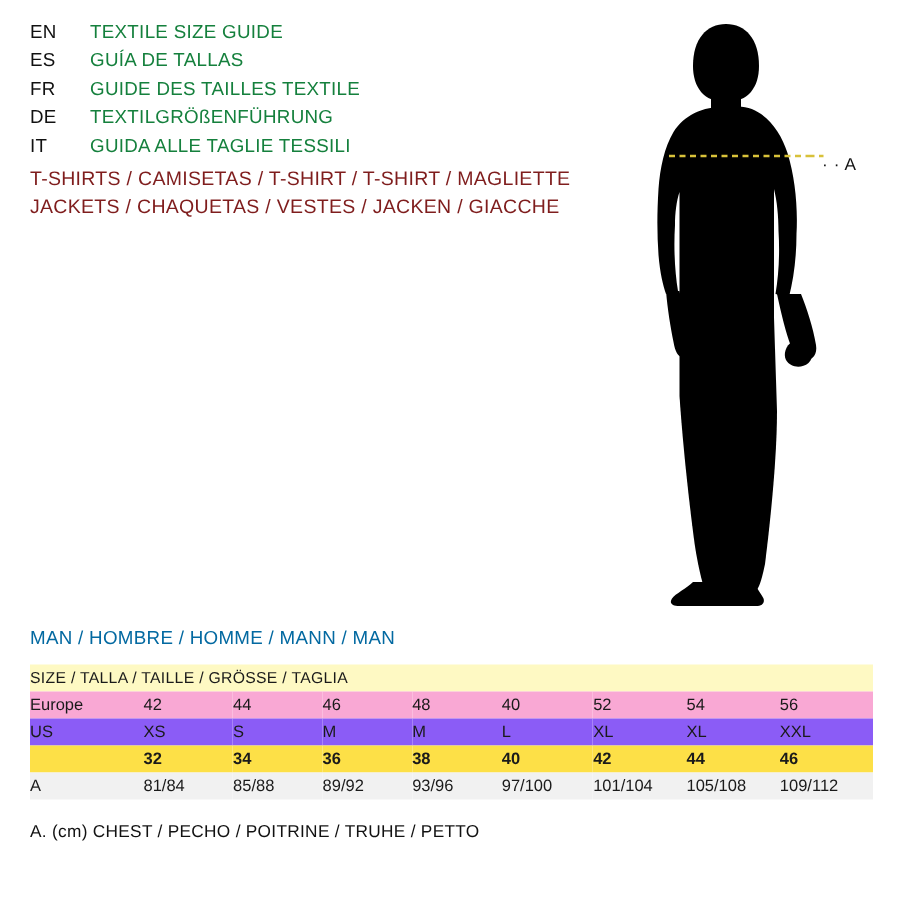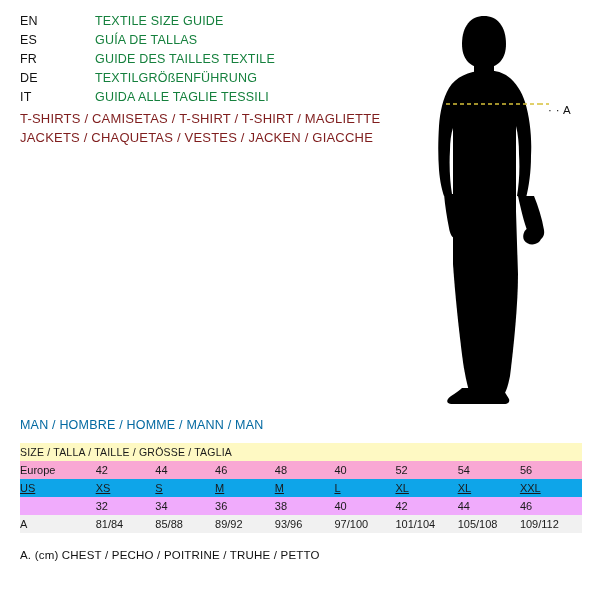--- a/index.html
+++ b/index.html
@@ -28,21 +28,20 @@
     left: 20px;
     top: 14px;
     width: 360px;
   }
   .lang-row {
     display: flex;
     align-items: baseline;
     height: 19px;
     font-size: 12.5px;
     letter-spacing: 0.2px;
-    gap: 35px;
   }
   .lang-code {
     width: 40px;
     flex: 0 0 40px;
     color: #111;
   }
   .lang-text {
     color: #15803d;
     white-space: nowrap;
   }
@@ -107,22 +106,22 @@
     color: #1a1a1a;
     white-space: nowrap;
   }
   tr.head-row td {
     background: #fef9c3;
     font-size: 10.5px;
     letter-spacing: 0.2px;
     padding-left: 0;
   }
   tr.row-a td { background: #f9a8d4; }
-  tr.row-b td { background: #0ea5e9; text-decoration: underline; }
-  tr.row-c td { background: #f0abfc; }
+  tr.row-b td { background: #8b5cf6; }
+  tr.row-c td { background: #fde047; font-weight: bold; }
   tr.row-d td { background: #f1f1f1; }
 
   td.c-label { width: 86px; padding-left: 2px; }
   td.c-val   { width: 68px; text-align: left; }
 
   .footnote {
     position: absolute;
     left: 20px;
     top: 549px;
     font-size: 11.5px;

